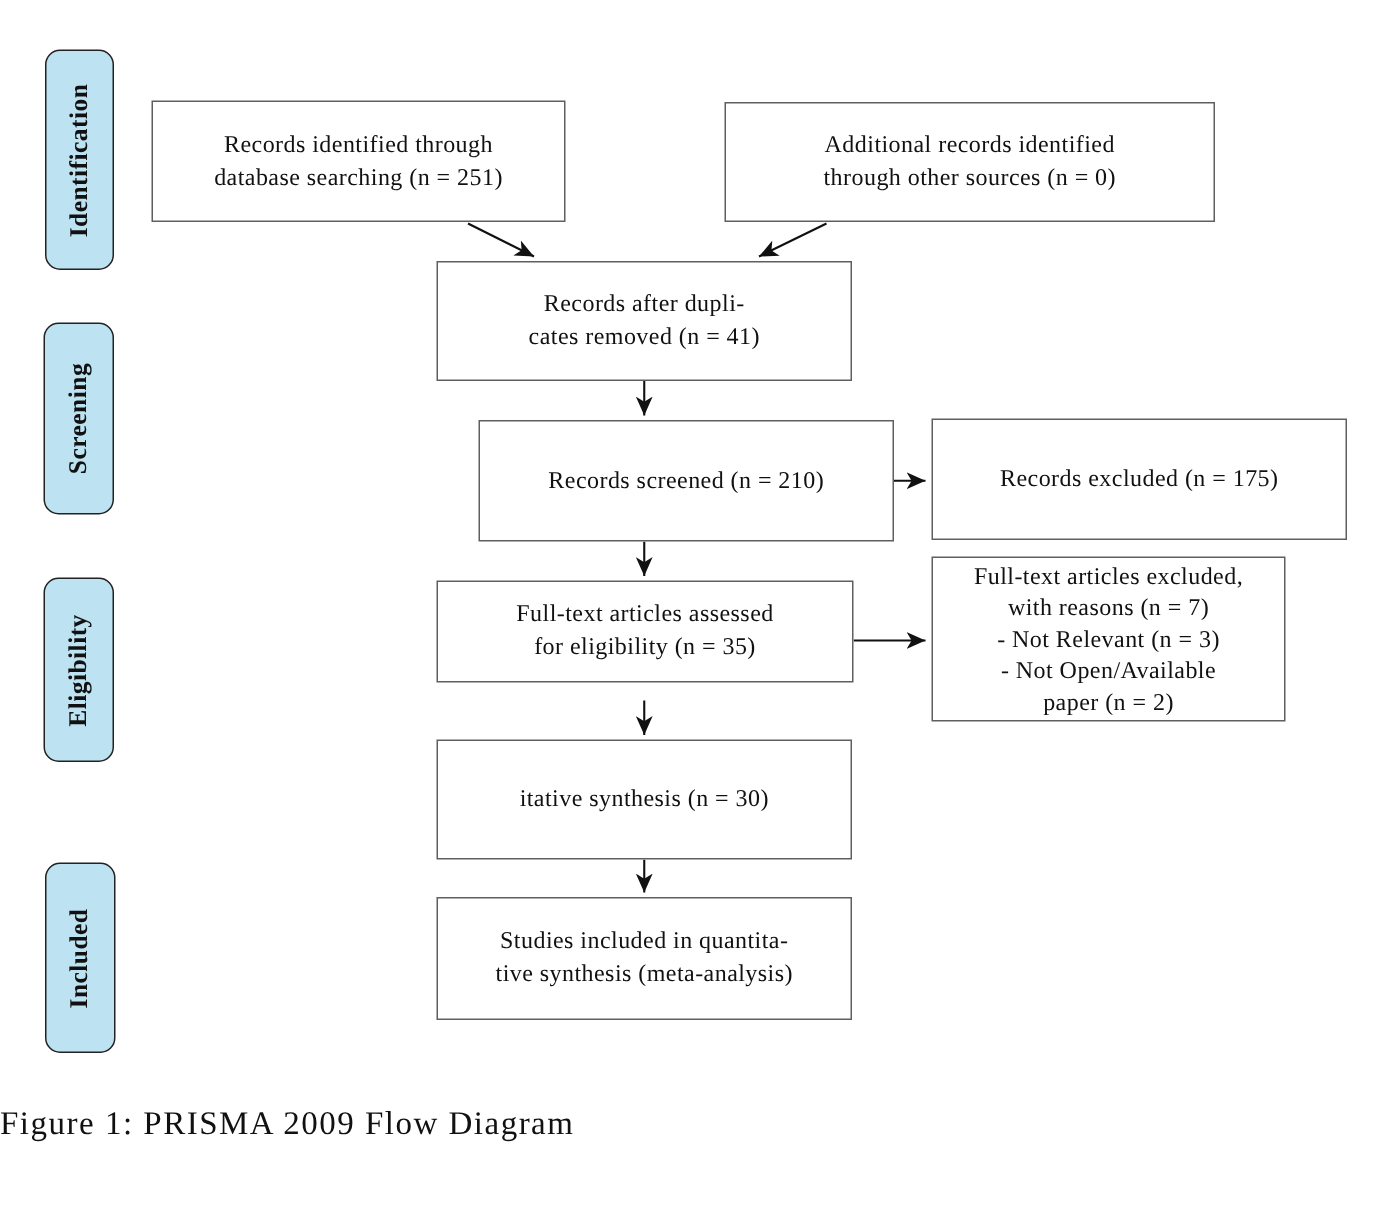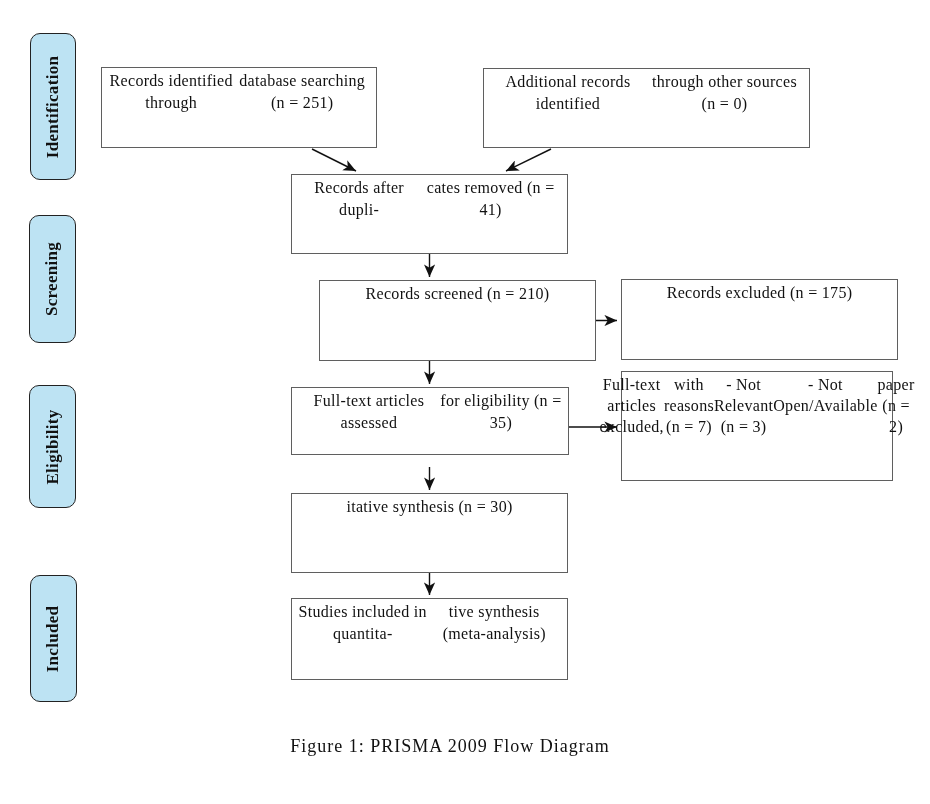--- a/index.html
+++ b/index.html
@@ -11,39 +11,39 @@
     font-family: "Liberation Serif", serif;
     color: var(--text-color, #111111);
     overflow: hidden;
   }
   .node {
     position: absolute;
     box-sizing: border-box;
     border: 1.5px solid var(--box-border, #5f5f5f);
     background: #ffffff;
     display: flex;
-    flex-direction: row;
-    align-items: flex-start;
+    flex-direction: column;
+    align-items: center;
     justify-content: center;
     text-align: center;
     font-size: 16px;
     line-height: 22px;
     letter-spacing: 0.3px;
     padding: 2px 6px;
   }
   .node--tall { line-height: 21px; padding: 2px 4px; }
   .b1 { left: 101px; top: 67px;  width: 276px; height: 81px; }
   .b2 { left: 483px; top: 68px;  width: 327px; height: 80px; }
   .b3 { left: 291px; top: 174px; width: 277px; height: 80px; }
   .b4 { left: 291px; top: 280px; width: 277px; height: 81px; margin-left: 28px; }
   .b5 { left: 291px; top: 387px; width: 278px; height: 68px; }
   .b6 { left: 291px; top: 493px; width: 277px; height: 80px; }
   .b7 { left: 291px; top: 598px; width: 277px; height: 82px; }
   .e1 { left: 621px; top: 279px; width: 277px; height: 81px; }
-  .e2 { left: 621px; top: 371px; width: 272px; height: 110px; }
+  .e2 { left: 621px; top: 371px; width: 236px; height: 110px; }
 
   .stage {
     position: absolute;
     box-sizing: border-box;
     border: 1.5px solid var(--stage-border, #222222);
     background: var(--stage-fill, #bde3f3);
     border-radius: 10px;
     display: flex;
     align-items: center;
     justify-content: center;
@@ -58,22 +58,22 @@
   .s1 { left: 30px; top: 33px;  width: 46px; height: 147px; }
   .s2 { left: 29px; top: 215px; width: 47px; height: 128px; }
   .s3 { left: 29px; top: 385px; width: 47px; height: 123px; }
   .s4 { left: 30px; top: 575px; width: 47px; height: 127px; }
 
   .caption {
     position: absolute;
     left: 0;
     top: 736px;
     width: 900px;
-    text-align: center;
-    font-size: 18px;
+    text-align: left;
+    font-size: 22px;
     letter-spacing: 1px;
   }
   svg.connectors {
     position: absolute;
     left: 0;
     top: 0;
     pointer-events: none;
   }
   svg.connectors line {
     stroke: var(--arrow-color, #111111);

